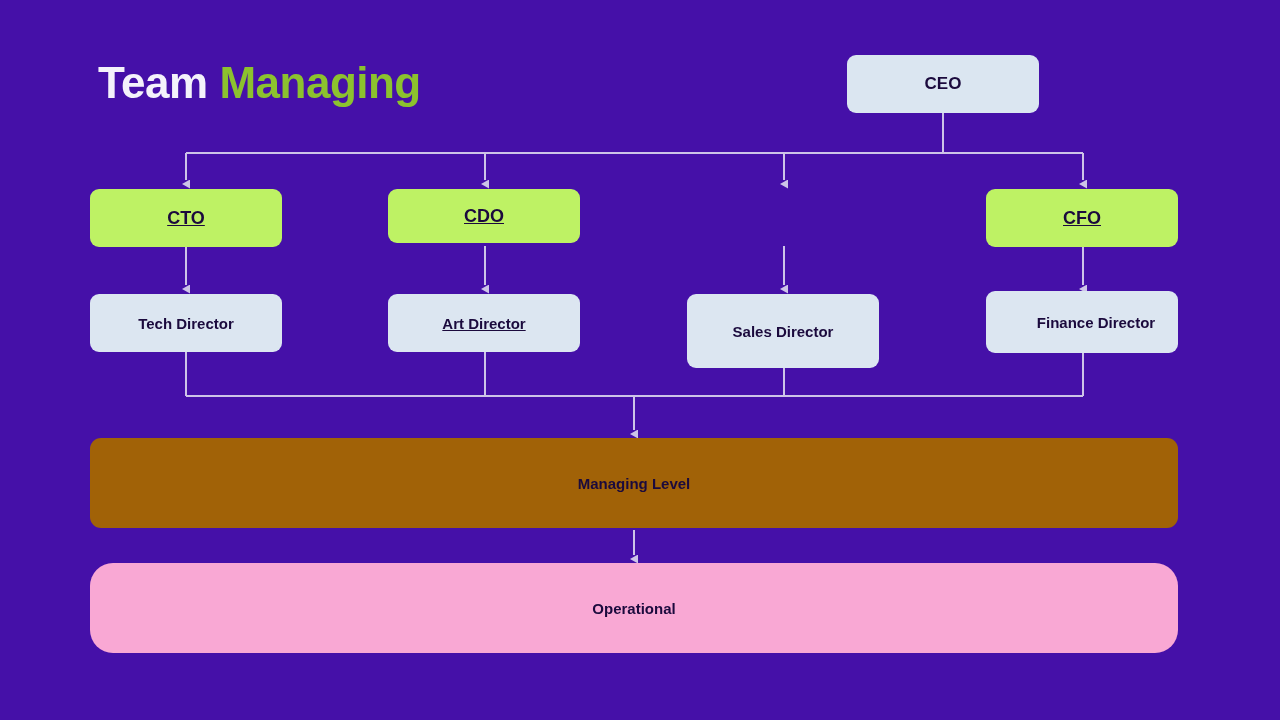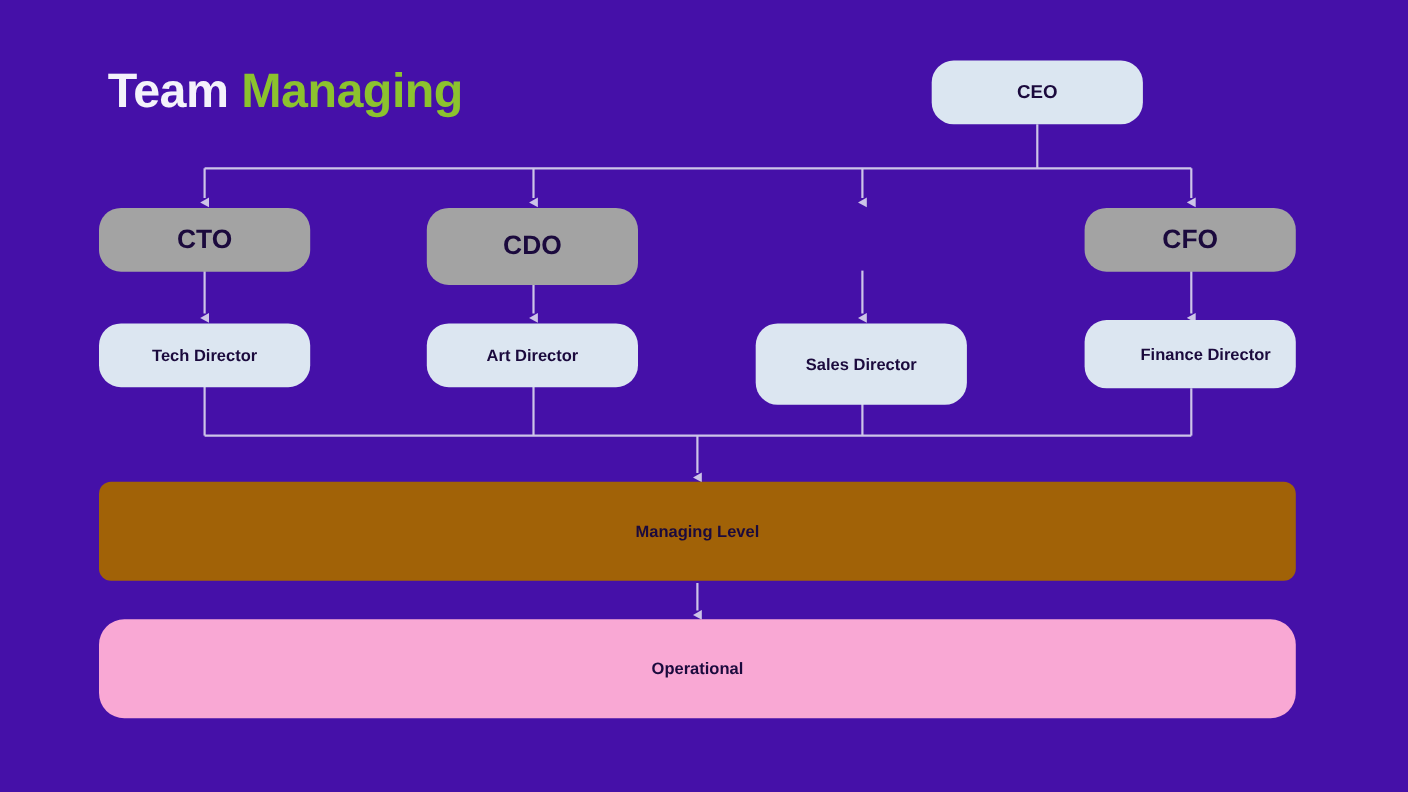--- a/index.html
+++ b/index.html
@@ -45,32 +45,33 @@
     pointer-events: none;
   }
 
   
   .node {
     position: absolute;
     box-sizing: border-box;
     display: flex;
     align-items: center;
     justify-content: center;
-    border-radius: 20px;
+    border-radius: 9px;
     color: #1b0a3d;
     font-weight: bold;
     text-align: center;
   }
   .node.ceo {
     background: #dbe6f1;
     font-size: 17px;
   }
   .node.exec {
-    background: #a3a3a3;
-    font-size: 24px;
+    background: #bef264;
+    font-size: 18px;
+    text-decoration: underline;
   }
   .node.director {
     background: #dce6f1;
     font-size: 15px;
   }
   .node.band-mid {
     background: #a16207;
     font-size: 15px;
     border-radius: 11px;
   }
@@ -123,31 +124,31 @@
     </g>
   </svg>
 
   <div class="node ceo" style="left:847px; top:55px; width:192px; height:58px;">
     <span>CEO</span>
   </div>
 
   <div class="node exec" style="left:90px; top:189px; width:192px; height:58px;">
     <span>CTO</span>
   </div>
-  <div class="node exec" style="left:388px; top:189px; width:192px; height:70px;">
+  <div class="node exec" style="left:388px; top:189px; width:192px; height:54px;">
     <span>CDO</span>
   </div>
   <div class="node exec" style="left:986px; top:189px; width:192px; height:58px;">
     <span>CFO</span>
   </div>
 
   <div class="node director" style="left:90px; top:294px; width:192px; height:58px;">
     <span>Tech Director</span>
   </div>
-  <div class="node director" style="left:388px; top:294px; width:192px; height:58px;">
+  <div class="node director" style="left:388px; top:294px; width:192px; height:58px;text-decoration:underline;">
     <span>Art Director</span>
   </div>
   <div class="node director" style="left:687px; top:294px; width:192px; height:74px;">
     <span>Sales Director</span>
   </div>
   <div class="node director" style="left:986px; top:291px; width:192px; height:62px;padding-left:28px;">
     <span>Finance Director</span>
   </div>
 
   <div class="node band-mid" style="left:90px; top:438px; width:1088px; height:90px;">

